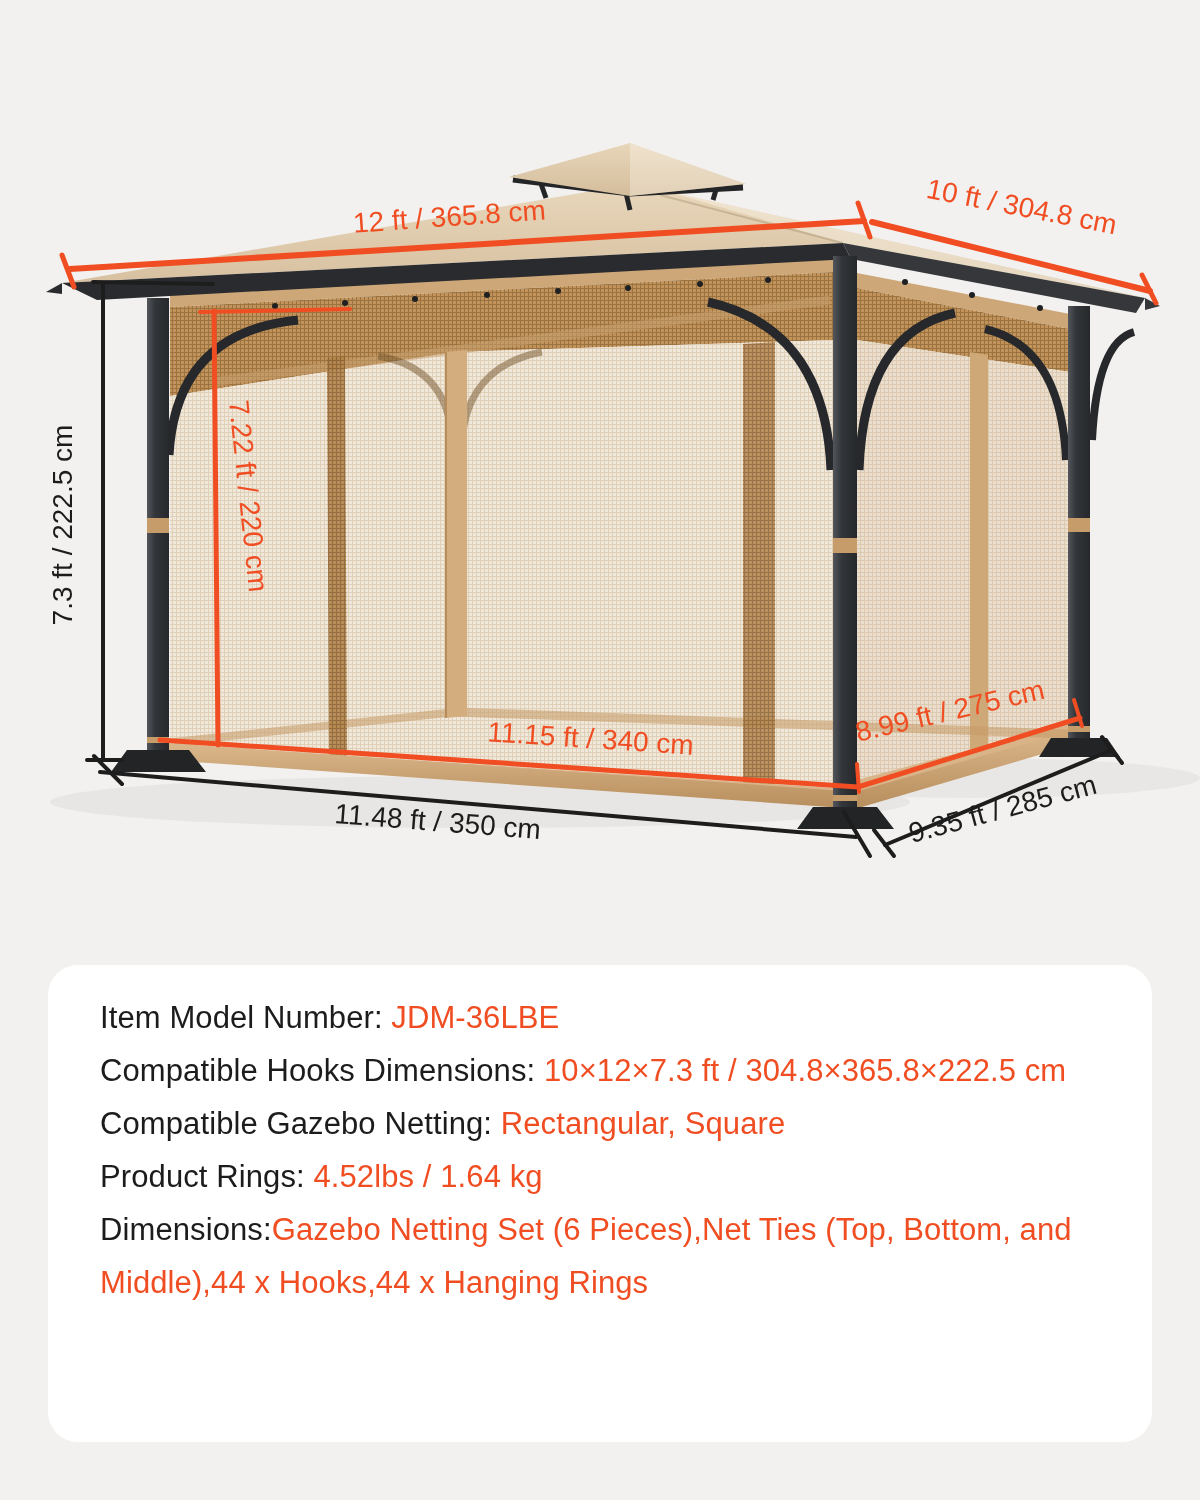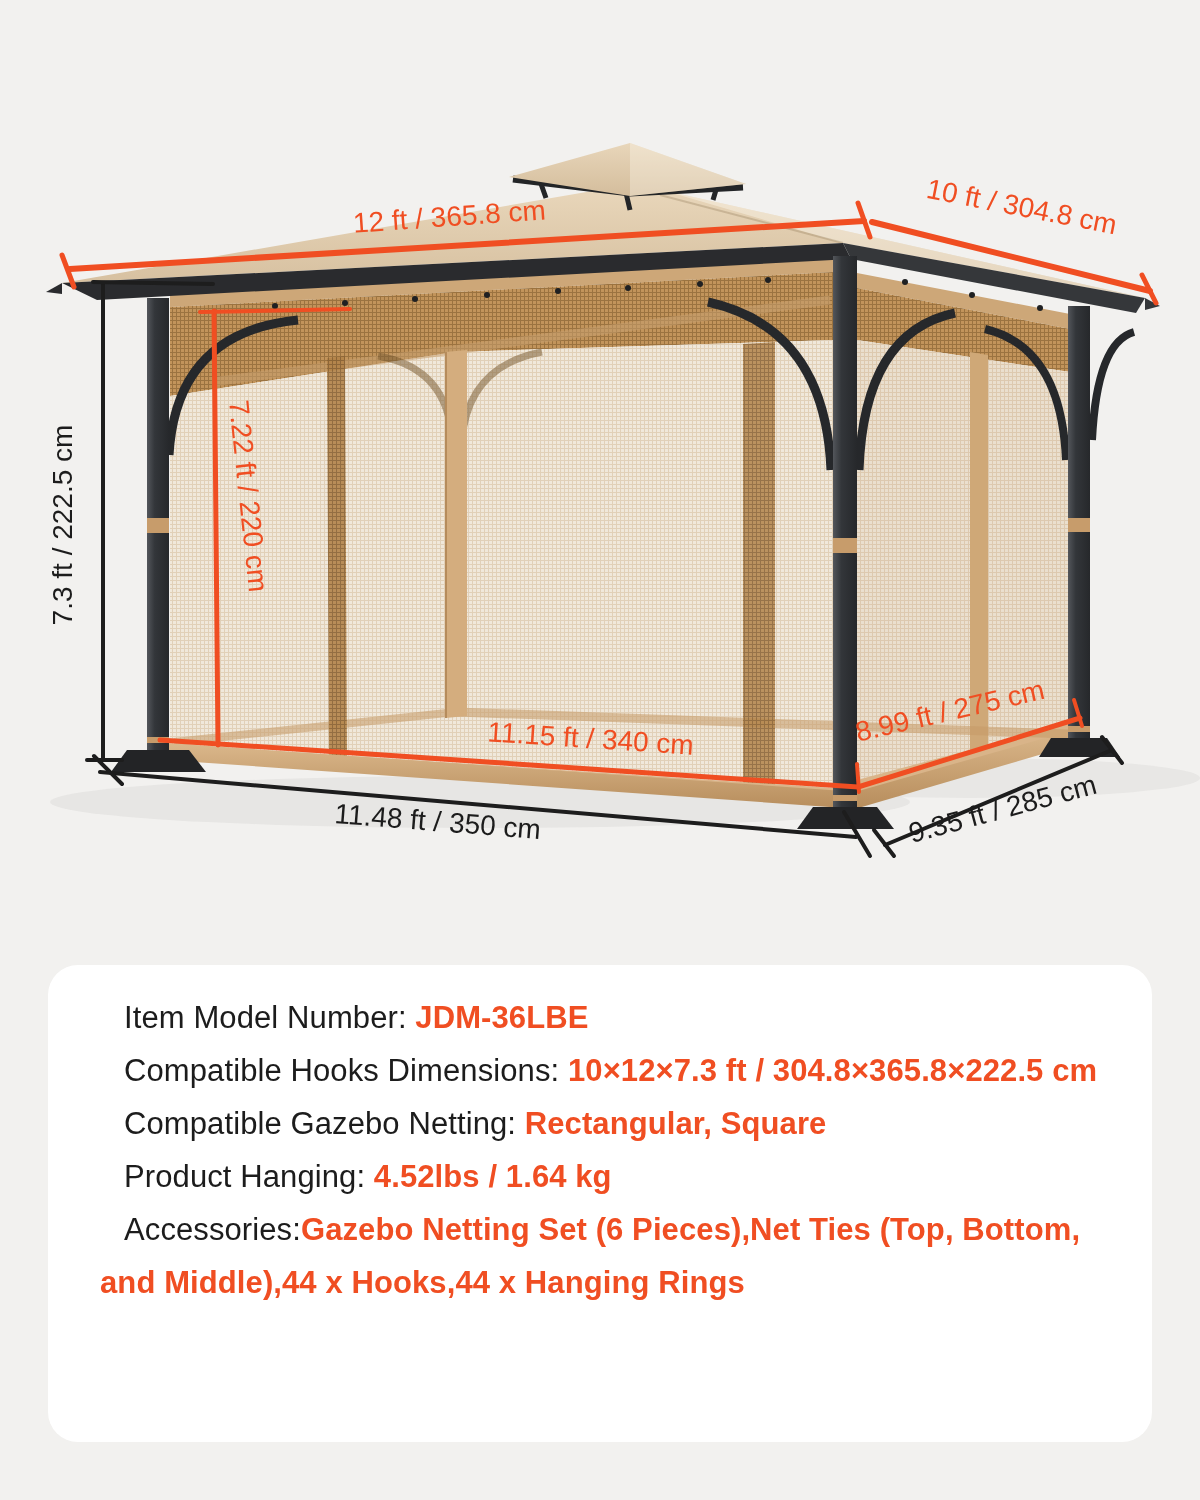--- a/index.html
+++ b/index.html
@@ -20,22 +20,22 @@
     border-radius:30px;
     box-sizing:border-box;
     padding:26px 52px 0 52px;
   }
   .spec-row{
     font-size:31px;
     line-height:53px;
     color:#1C1C1C;
     letter-spacing:0.1px;
   }
-  .spec-label{font-weight:400;color:#1C1C1C;margin-left:24px;}
-  .spec-value{font-weight:700;color:#F04E22;}
+  .spec-label{font-weight:400;color:#1C1C1C;}
+  .spec-value{font-weight:400;color:#F04E22;}
 </style>
 </head>
 <body>
 
 <svg id="figure" width="1200" height="950" viewBox="0 0 1200 950">
   <defs>
     <pattern id="cmesh" width="4" height="4" patternUnits="userSpaceOnUse">
       <rect width="4" height="4" fill="#F0E8DB"></rect>
       <path d="M0 0.5 H4 M0.5 0 V4" stroke="#DCC8AC" stroke-width="1" opacity="0.75"></path>
     </pattern>
@@ -178,15 +178,15 @@
     <text fill="#1C1C1C" transform="translate(437,831) rotate(4.5)">11.48 ft / 350 cm</text>
     <text fill="#F04E22" transform="translate(952,720) rotate(-13)">8.99 ft / 275 cm</text>
     <text fill="#1C1C1C" transform="translate(1005,818) rotate(-15)">9.35 ft / 285 cm</text>
   </g>
 </svg>
 
 <div id="spec-card">
   <div class="spec-row"><span class="spec-label">Item Model Number: </span><span class="spec-value">JDM-36LBE</span></div>
   <div class="spec-row"><span class="spec-label">Compatible Hooks Dimensions: </span><span class="spec-value">10×12×7.3 ft / 304.8×365.8×222.5 cm</span></div>
   <div class="spec-row"><span class="spec-label">Compatible Gazebo Netting: </span><span class="spec-value">Rectangular, Square</span></div>
-  <div class="spec-row"><span class="spec-label">Product Hanging: </span><span class="spec-value">4.52lbs / 1.64 kg</span></div>
-  <div class="spec-row"><span class="spec-label">Accessories:</span><span class="spec-value">Gazebo Netting Set (6 Pieces),Net Ties (Top, Bottom, and Middle),44 x Hooks,44 x Hanging Rings</span></div>
+  <div class="spec-row"><span class="spec-label">Product Rings: </span><span class="spec-value">4.52lbs / 1.64 kg</span></div>
+  <div class="spec-row"><span class="spec-label">Dimensions:</span><span class="spec-value">Gazebo Netting Set (6 Pieces),Net Ties (Top, Bottom, and Middle),44 x Hooks,44 x Hanging Rings</span></div>
 </div>
 
 </body></html>

